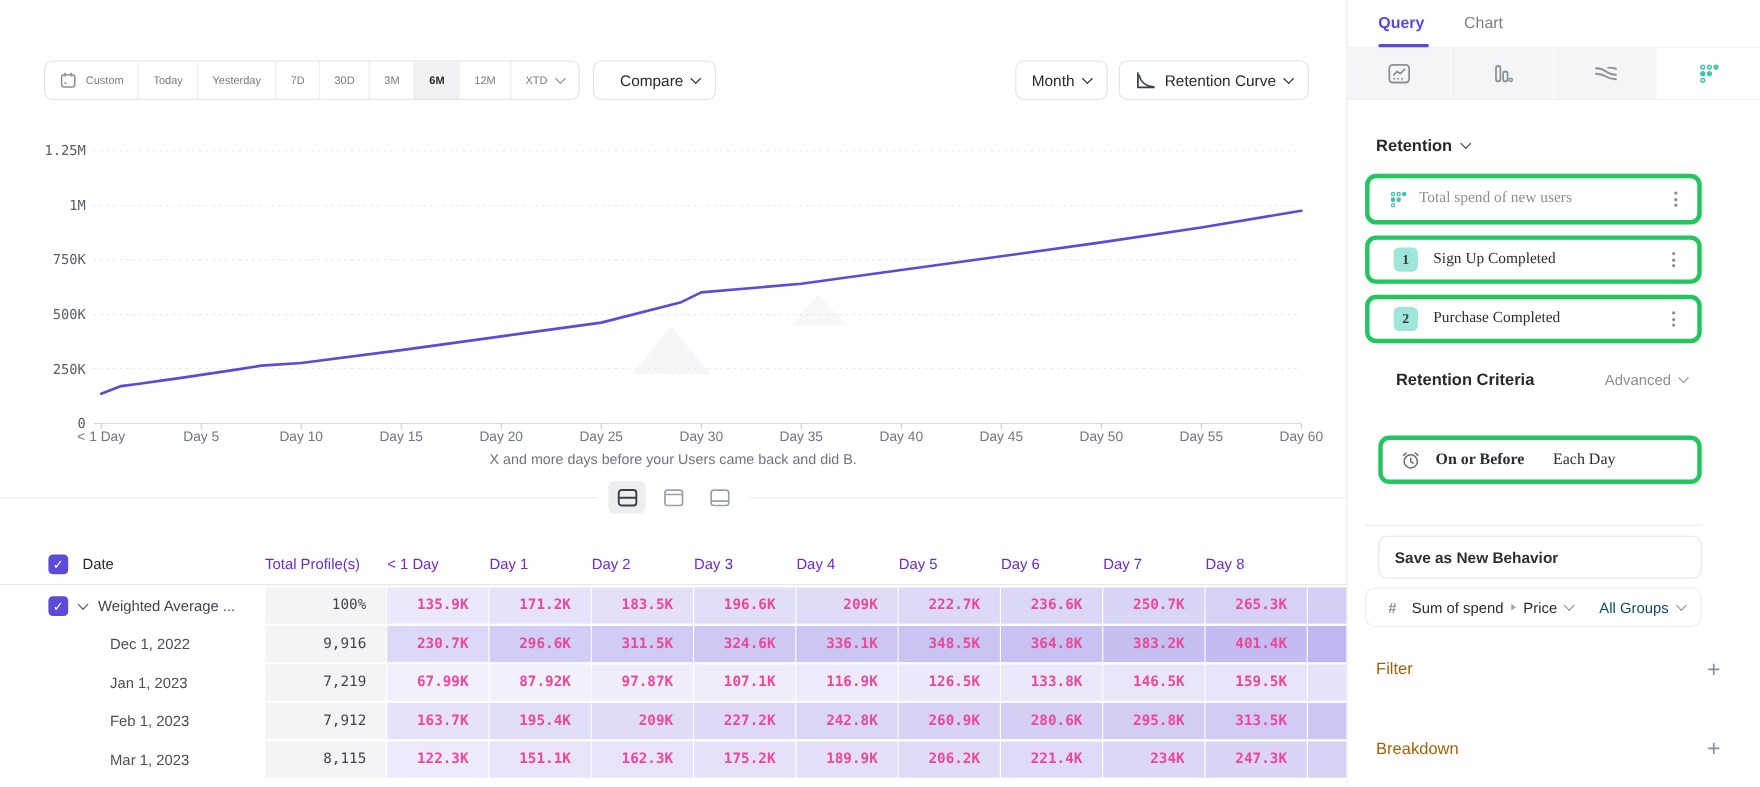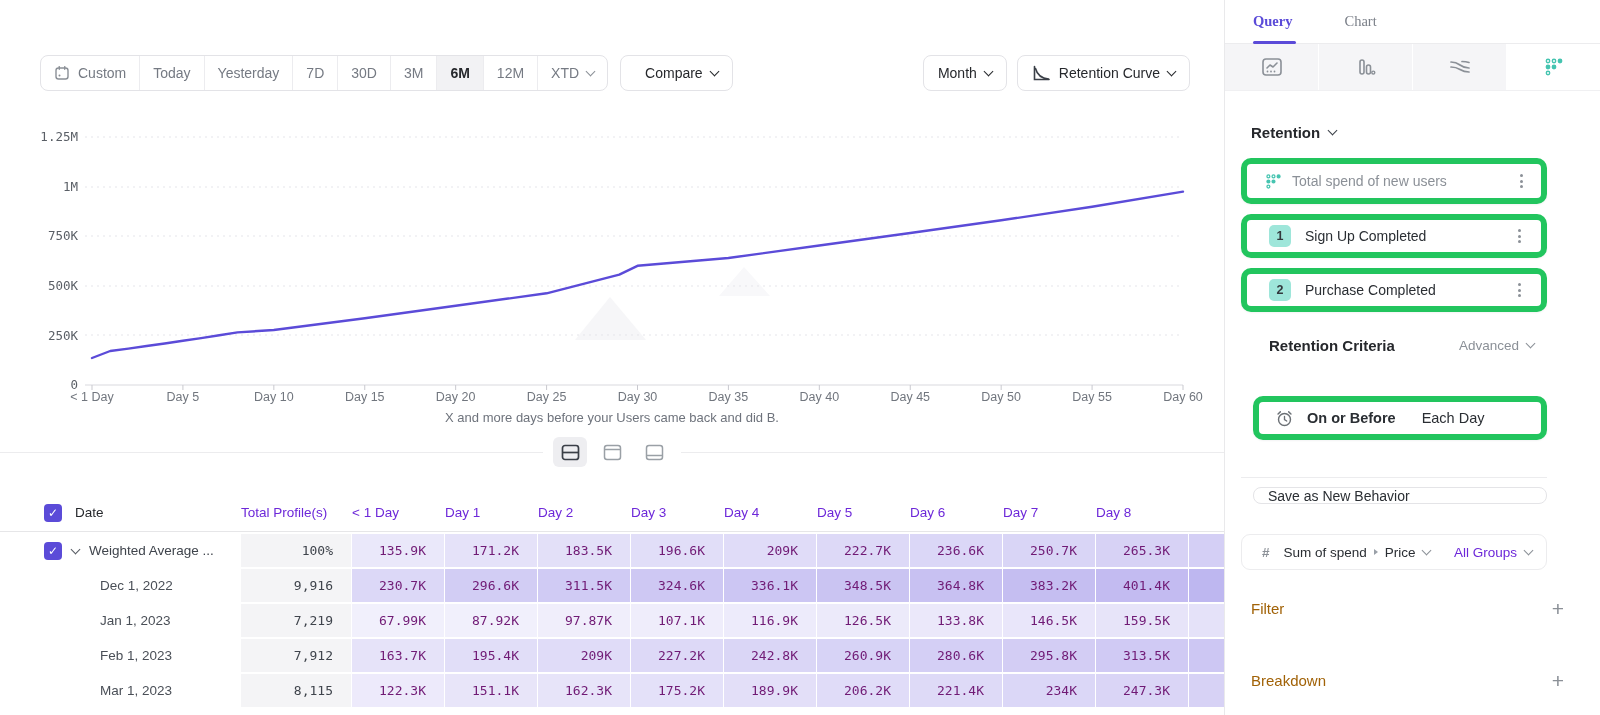--- a/index.html
+++ b/index.html
@@ -5,21 +5,21 @@
   * { margin:0; padding:0; box-sizing:border-box; }
   html,body { background:#fff; }
   body { font-family:"Liberation Sans","DejaVu Sans",sans-serif; color:#2f343b; }
   .app { position:relative; width:1600px; height:715px; overflow:hidden; background:#fff; }
 
   
   .main { position:absolute; left:0; top:0; width:1224px; height:715px; }
 
   .toolbar { position:absolute; top:55px; left:40px; right:34px; height:36px; display:flex; align-items:center; }
   .range-group { display:flex; border:1px solid #e3e3e7; border-radius:8px; overflow:hidden; height:36px; background:#fff; }
-  .range-item { display:flex; align-items:center; gap:8px; padding:0 13px; font-size:14px; color:#757a83; border-left:1px solid #ececef; cursor:pointer; white-space:nowrap; }
+  .range-item { display:flex; align-items:center; gap:8px; padding:0 13px; font-size:10px; color:#757a83; border-left:1px solid #ececef; cursor:pointer; white-space:nowrap; }
   .range-item:first-child { border-left:none; }
   .range-item.active { background:#f2f2f4; color:#26282c; font-weight:700; }
   .btn { display:flex; align-items:center; gap:8px; height:36px; padding:0 14px; border:1px solid #e3e3e7; border-radius:8px; background:#fff; font-size:14px; color:#26282c; font-weight:500; cursor:pointer; white-space:nowrap; }
   .compare-btn { margin-left:12px;padding-left:24px; }
   .toolbar-right { margin-left:auto; display:flex; gap:10px; }
   .chv { display:inline-block; width:7px; height:7px; border-right:1.6px solid currentColor; border-bottom:1.6px solid currentColor; transform:rotate(45deg); margin-top:-4px; }
   .chv-gray { color:#8b9097; }
 
   .legend { position:absolute; top:113px; left:0; width:100%; display:flex; justify-content:center; align-items:center; gap:8px; }
   .legend-swatch { width:13px; height:13px; border-radius:3px; background:var(--accent); }
@@ -40,57 +40,57 @@
   .trow { display:grid; grid-template-columns:240px 110px repeat(9,92px) 36px; column-gap:1px; }
   .thead { height:38px; border-bottom:1px solid #e6e6e8; }
   .thead .hc { display:flex; align-items:center; justify-content:flex-start; padding-right:18px; font-size:13.5px; color:#6d28d9; }
   .thead .hc.first { justify-content:flex-start; padding-left:44px; gap:13px; color:#26282c; }
   .tbody .trow { height:33px; margin-top:2px; }
   .c-date { display:flex; align-items:center; padding-left:44px; gap:10px; font-size:13.5px; color:#4a4f57; background:#fff; }
   .c-date .spacer { width:46px; flex:none; }
   .c-date .rowlabel { white-space:nowrap; overflow:hidden; }
   .c-date .dark { color:#3f444c; }
   .c-total { background:#f4f4f6; display:flex; align-items:center; justify-content:flex-end; padding-right:18px; font-family:"DejaVu Sans Mono",monospace; font-size:13px; color:#3f444c; }
-  .c-num { display:flex; align-items:center; justify-content:flex-end; padding-right:18px; font-family:"DejaVu Sans Mono",monospace; font-size:13px; color:#701a75; }
+  .c-num { display:flex; align-items:center; justify-content:flex-end; padding-right:18px; font-family:"DejaVu Sans Mono",monospace; font-size:13px; color:#ec4899;font-weight:bold; }
   .checkbox { width:18px; height:18px; flex:none; border-radius:4px; background:var(--accent); display:flex; align-items:center; justify-content:center; color:#fff; font-size:12px; font-weight:700; cursor:pointer; }
   .row-chv { display:inline-block; width:7px; height:7px; border-right:1.6px solid #565b63; border-bottom:1.6px solid #565b63; transform:rotate(45deg); margin-top:-3px; flex:none; cursor:pointer; }
 
   
   .panel { position:absolute; left:1224px; top:0; width:376px; height:715px; background:#fff; border-left:1px solid #e9e9eb; }
-  .tabs { height:44px; display:flex; align-items:center; gap:52px; padding-left:28px; border-bottom:1px solid #ececee;font-family:Liberation Serif, serif; }
+  .tabs { height:44px; display:flex; align-items:flex-end; gap:36px; padding-left:28px; border-bottom:1px solid #ececee; }
   .tab { font-size:14.5px; color:#7a7f88; height:44px; display:flex; align-items:center; position:relative; cursor:pointer; }
   .tab.active { color:var(--accent); font-weight:700; }
   .tab.active::after { content:""; position:absolute; left:0; right:-4px; bottom:0; height:3px; border-radius:2px; background:var(--accent); }
   .icon-row { display:flex; height:47px; border-bottom:1px solid #f0f0f2; }
   .icon-cell { flex:1; margin-right:1px; background:#f5f5f7; display:flex; align-items:center; justify-content:center; cursor:pointer; }
   .icon-cell:last-child { margin-right:0; }
   .icon-cell.active { background:#fff; }
   .panel-heading { position:absolute; left:26px; top:124px; font-size:15px; font-weight:700; color:#26282c; display:flex; align-items:center; gap:9px; cursor:pointer; }
-  .card { position:absolute; left:16px; width:306px; background:#fff; border:6px solid #22c55e; border-radius:10px; box-shadow:0 1px 2px rgba(20,20,40,.05); display:flex; align-items:center; }
+  .card { position:absolute; left:16px; width:306px; background:#fff; border:4px solid #22c55e; border-radius:10px; box-shadow:0 1px 2px rgba(20,20,40,.05); display:flex; align-items:center;font-family:Liberation Serif, serif; }
   .behavior-card { top:158px; height:46px; padding:0 14px 0 18px; }
   .behavior-title { font-size:14px; color:#8b9097; margin-left:10px; flex:1; }
   .event-card1 { top:214px; height:44px; padding:0 16px 0 22px; }
   .event-card2 { top:268px; height:44px; padding:0 16px 0 22px; }
   .event-badge { width:22px; height:22px; border-radius:5px; background:var(--teal-badge); color:#33383d; font-size:12.5px; font-weight:700; display:flex; align-items:center; justify-content:center; flex:none; }
   .event-label { font-size:14px; color:#2a2e33; margin-left:14px; flex:1; }
   .kebab { display:flex; flex-direction:column; align-items:center; padding:4px; cursor:pointer; }
   .kebab span { width:3px; height:3px; border-radius:50%; background:#8b9097; margin:1.4px 0; }
   .criteria-row { position:absolute; left:44px; right:66px; top:337px; display:flex; align-items:center; justify-content:space-between;text-align:right; }
   .criteria-label { font-size:15px; font-weight:700; color:#26282c; }
   .criteria-mode { font-size:13.5px; color:#8b9097; display:flex; align-items:center; gap:8px; cursor:pointer; }
   .timing-card { top:396px; left:28px; width:294px; height:44px; padding:0 16px; border-radius:10px; }
   .timing-main { font-size:14.5px; font-weight:600; color:#2a2e33; margin-left:13px; }
   .timing-window { font-size:14.5px; color:#2a2e33; margin-left:26px; }
   .panel-divider { position:absolute; left:16px; width:306px; top:477px; height:1px; background:#ececee; }
-  .save-btn { position:absolute; left:28px; top:487px; width:294px; height:17px; border:1px solid #e4e4e7; border-radius:8px; background:#fff; display:flex; align-items:center; padding:0 14px; font-size:14px; font-weight:400; color:#2a2e33; cursor:pointer; }
+  .save-btn { position:absolute; left:28px; top:487px; width:294px; height:39px; border:1px solid #e4e4e7; border-radius:8px; background:#fff; display:flex; align-items:center; padding:0 14px; font-size:14px; font-weight:700; color:#2a2e33; cursor:pointer; }
   .measure-row { position:absolute; left:16px; top:534px; width:306px; height:36px; border:1px solid #ececee; border-radius:9px; display:flex; align-items:center; padding:0 14px 0 20px; }
   .measure-hash { font-size:13.5px; color:#8b9097; font-weight:600; }
   .measure-path { display:flex; align-items:center; gap:7px; margin-left:14px; font-size:13.5px; color:#2a2e33; cursor:pointer; }
   .path-sep { width:0; height:0; border-left:4px solid #9aa0a8; border-top:3.5px solid transparent; border-bottom:3.5px solid transparent; }
-  .measure-groups { margin-left:auto; font-size:13.5px; color:#6d28d9; display:flex; align-items:center; gap:8px; cursor:pointer; }
+  .measure-groups { margin-left:auto; font-size:13.5px; color:#0c4a6e; display:flex; align-items:center; gap:8px; cursor:pointer; }
   .panel-section { position:absolute; left:26px; right:36px; display:flex; align-items:center; justify-content:space-between; }
   .section-filter { top:598px; }
   .section-breakdown { top:670px; }
   .section-label { font-size:15px; color:#a16207; }
   .plus { font-size:21px; color:#8b9097; font-weight:400; line-height:1; cursor:pointer; }
 </style>
 </head>
 <body>
 
 <div class="app">

